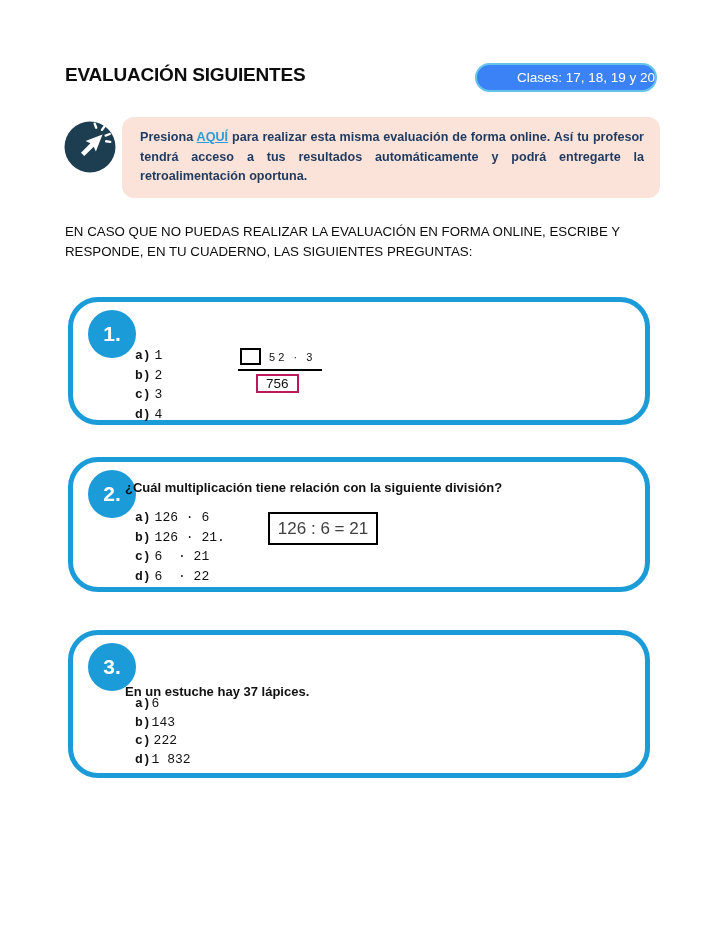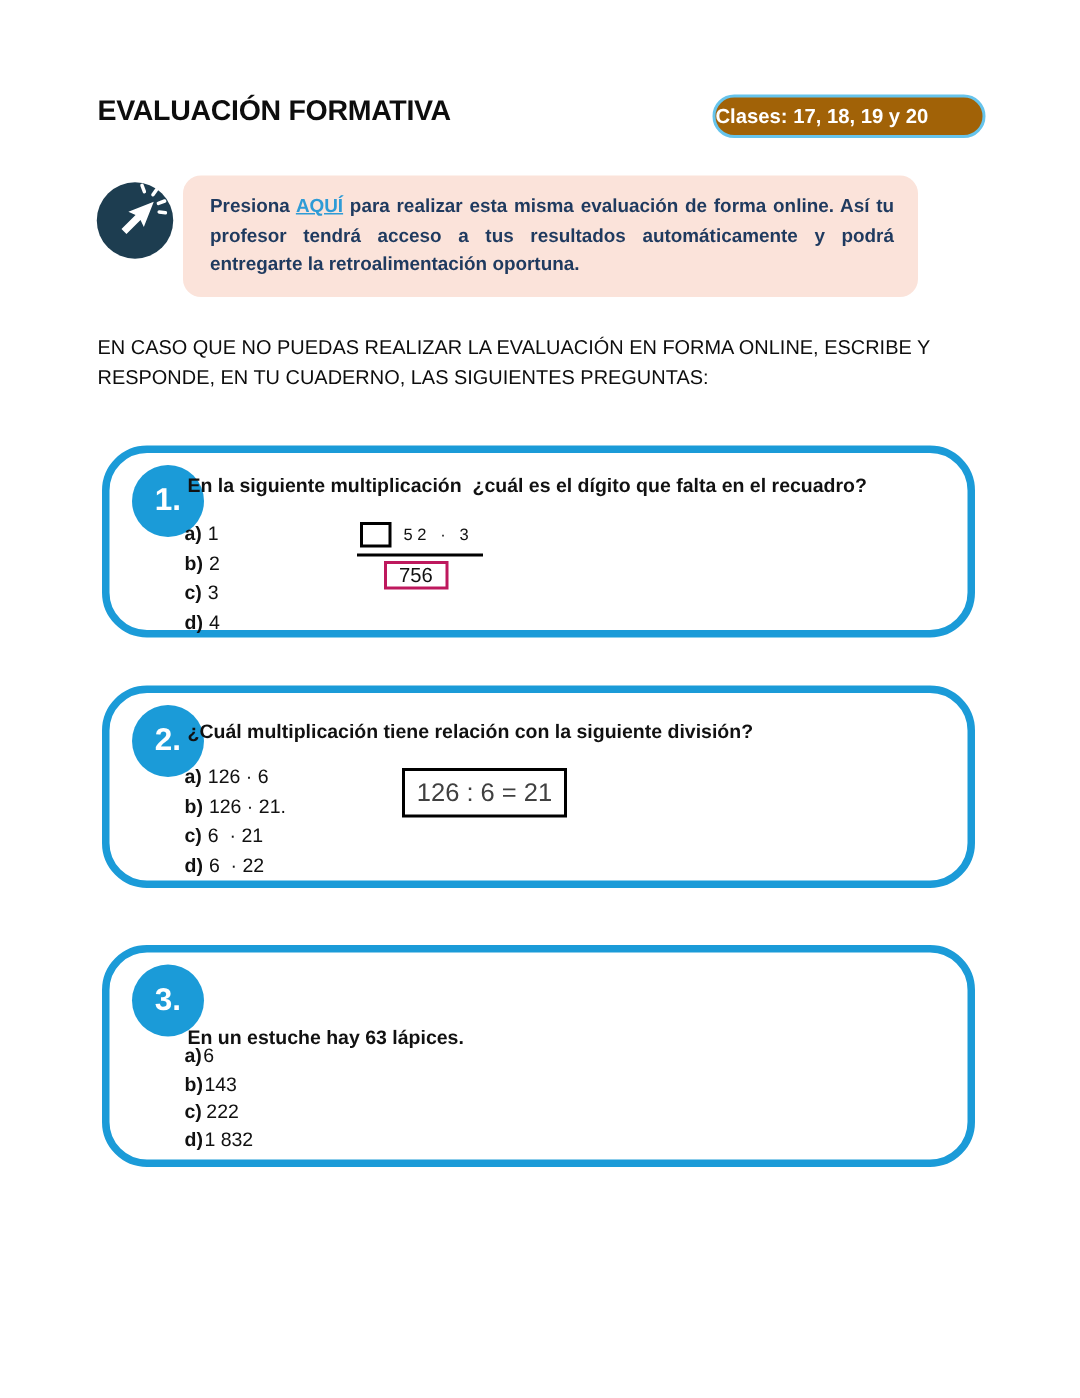--- a/index.html
+++ b/index.html
@@ -8,28 +8,28 @@
     position:relative; width:720px; height:932px; background:#ffffff;
     font-family:"Liberation Sans", sans-serif; color:#141414; overflow:hidden;
   }
   
   .title {
     position:absolute; left:65px; top:64px;
     font-size:19px; font-weight:bold; letter-spacing:-0.2px; color:#0d0d0d;
   }
   .badge {
     position:absolute; left:475px; top:63px; width:182px; height:29px;
-    background:#a16207; border:2px solid #66c4ec; border-radius:15px;
-    color:#ffffff; font-weight:bold; font-size:13.5px;
-    display:flex; align-items:center; justify-content:flex-start;
+    background:#3b82f6; border:2px solid #66c4ec; border-radius:15px;
+    color:#ffffff; font-weight:normal; font-size:13.5px;
+    display:flex; align-items:center; justify-content:flex-end;
   }
   
   .callout-icon { position:absolute; left:64px; top:121px; width:52px; height:52px; }
   .callout {
-    position:absolute; left:122px; top:117px; width:490px; min-height:74px;
+    position:absolute; left:122px; top:117px; width:538px; min-height:74px;
     background:#fbe3da; border-radius:12px; padding:11px 16px 11px 18px;
     color:#1f3a5f; font-weight:bold; font-size:12.6px; line-height:1.55;
     text-align:justify;
   }
   .callout a, .callout .link {
     color:#2e9bd6; text-decoration:underline; cursor:pointer;
   }
   
   .instructions {
     position:absolute; left:65px; top:222px; width:606px;
@@ -48,21 +48,21 @@
     border-radius:50%; background:#1b9bd8; color:#ffffff;
     font-weight:bold; font-size:21px;
     display:flex; align-items:center; justify-content:center;
   }
   .qtext {
     position:absolute; left:52px; top:12px; width:480px;
     font-weight:bold; font-size:13px; color:#111111; white-space:pre-wrap; line-height:1.5;
   }
   #q2 .qtext { top:16px; }
   #q3 .qtext { top:8px; }
-  .opts { position:absolute; left:50px; }
+  .opts { position:absolute; left:62px;font-family:Liberation Mono, monospace; }
   #q1 .opts { top:44px; }
   #q2 .opts { top:46px; }
   #q3 .opts { top:60px; }
   .opt { font-size:13px; line-height:19.5px; color:#111111; white-space:pre; }
   #q3 .opt { line-height:18.5px; }
   .opt b { margin-right:4px; }
   
   .mult { position:absolute; left:165px; top:46px; }
   .mult-row {
     display:flex; align-items:center; gap:8px;
@@ -79,21 +79,21 @@
     position:absolute; left:195px; top:50px; width:110px; height:33px;
     border:2px solid #000; display:flex; align-items:center; justify-content:center;
     font-size:17px; color:#404040; white-space:pre;
   }
 </style>
 </head>
 <body>
 
 <div class="page">
 
-  <div class="title">EVALUACIÓN FORMATIVA</div>
+  <div class="title">EVALUACIÓN SIGUIENTES</div>
   <div class="badge">
     <span>Clases: 17, 18, 19 y 20</span>
   </div>
 
   <div class="callout-icon">
     <svg viewBox="0 0 100 100" width="52" height="52" aria-hidden="true">
       <circle cx="50" cy="50" r="49" fill="#1d3d50"></circle>
       <g transform="rotate(45 50 50)">
         <path d="M50 16 L64 48 L54.5 44.5 L54.5 70 L45.5 70 L45.5 44.5 L36 48 Z" fill="#ffffff"></path>
       </g>
@@ -108,21 +108,20 @@
   <div class="callout">
     <span>Presiona </span><span class="link">AQUÍ</span><span> para realizar esta misma evaluación de forma online. Así tu profesor tendrá acceso a tus resultados automáticamente y podrá entregarte la retroalimentación oportuna.</span>
   </div>
 
   <div class="instructions">EN CASO QUE NO PUEDAS REALIZAR LA EVALUACIÓN EN FORMA ONLINE, ESCRIBE Y RESPONDE, EN TU CUADERNO, LAS SIGUIENTES PREGUNTAS:</div>
 
   <div class="qbox" id="q1">
     <div class="qnum">
       <span>1.</span>
     </div>
-    <div class="qtext">En la siguiente multiplicación  ¿cuál es el dígito que falta en el recuadro?</div>
     <div class="opts">
       <div class="opt"><b>a)</b><span>1</span></div>
       <div class="opt"><b>b)</b><span>2</span></div>
       <div class="opt"><b>c)</b><span>3</span></div>
       <div class="opt"><b>d)</b><span>4</span></div>
     </div>
     <div class="mult">
       <div class="mult-row">
         <span class="mult-box"></span>
         <span class="mult-factors">5 2   ·   3</span>
@@ -143,21 +142,21 @@
       <div class="opt"><b>d)</b><span>6  · 22</span></div>
     </div>
     <div class="div-box">126 : 6 = 21</div>
   </div>
 
   <div class="qbox" id="q3">
     <div class="qnum">
       <span>3.</span>
     </div>
     <div class="qtext">
-      <div>En un estuche hay 63 lápices.</div>
+      <div>En un estuche hay 37 lápices.</div>
     </div>
     <div class="opts">
       <div class="opt"><b style="margin-right:1px;">a)</b><span>6</span></div>
       <div class="opt"><b style="margin-right:1px;">b)</b><span>143</span></div>
       <div class="opt"><b style="margin-right:3px;">c)</b><span>222</span></div>
       <div class="opt"><b style="margin-right:1px;">d)</b><span>1 832</span></div>
     </div>
   </div>
 
 </div>

